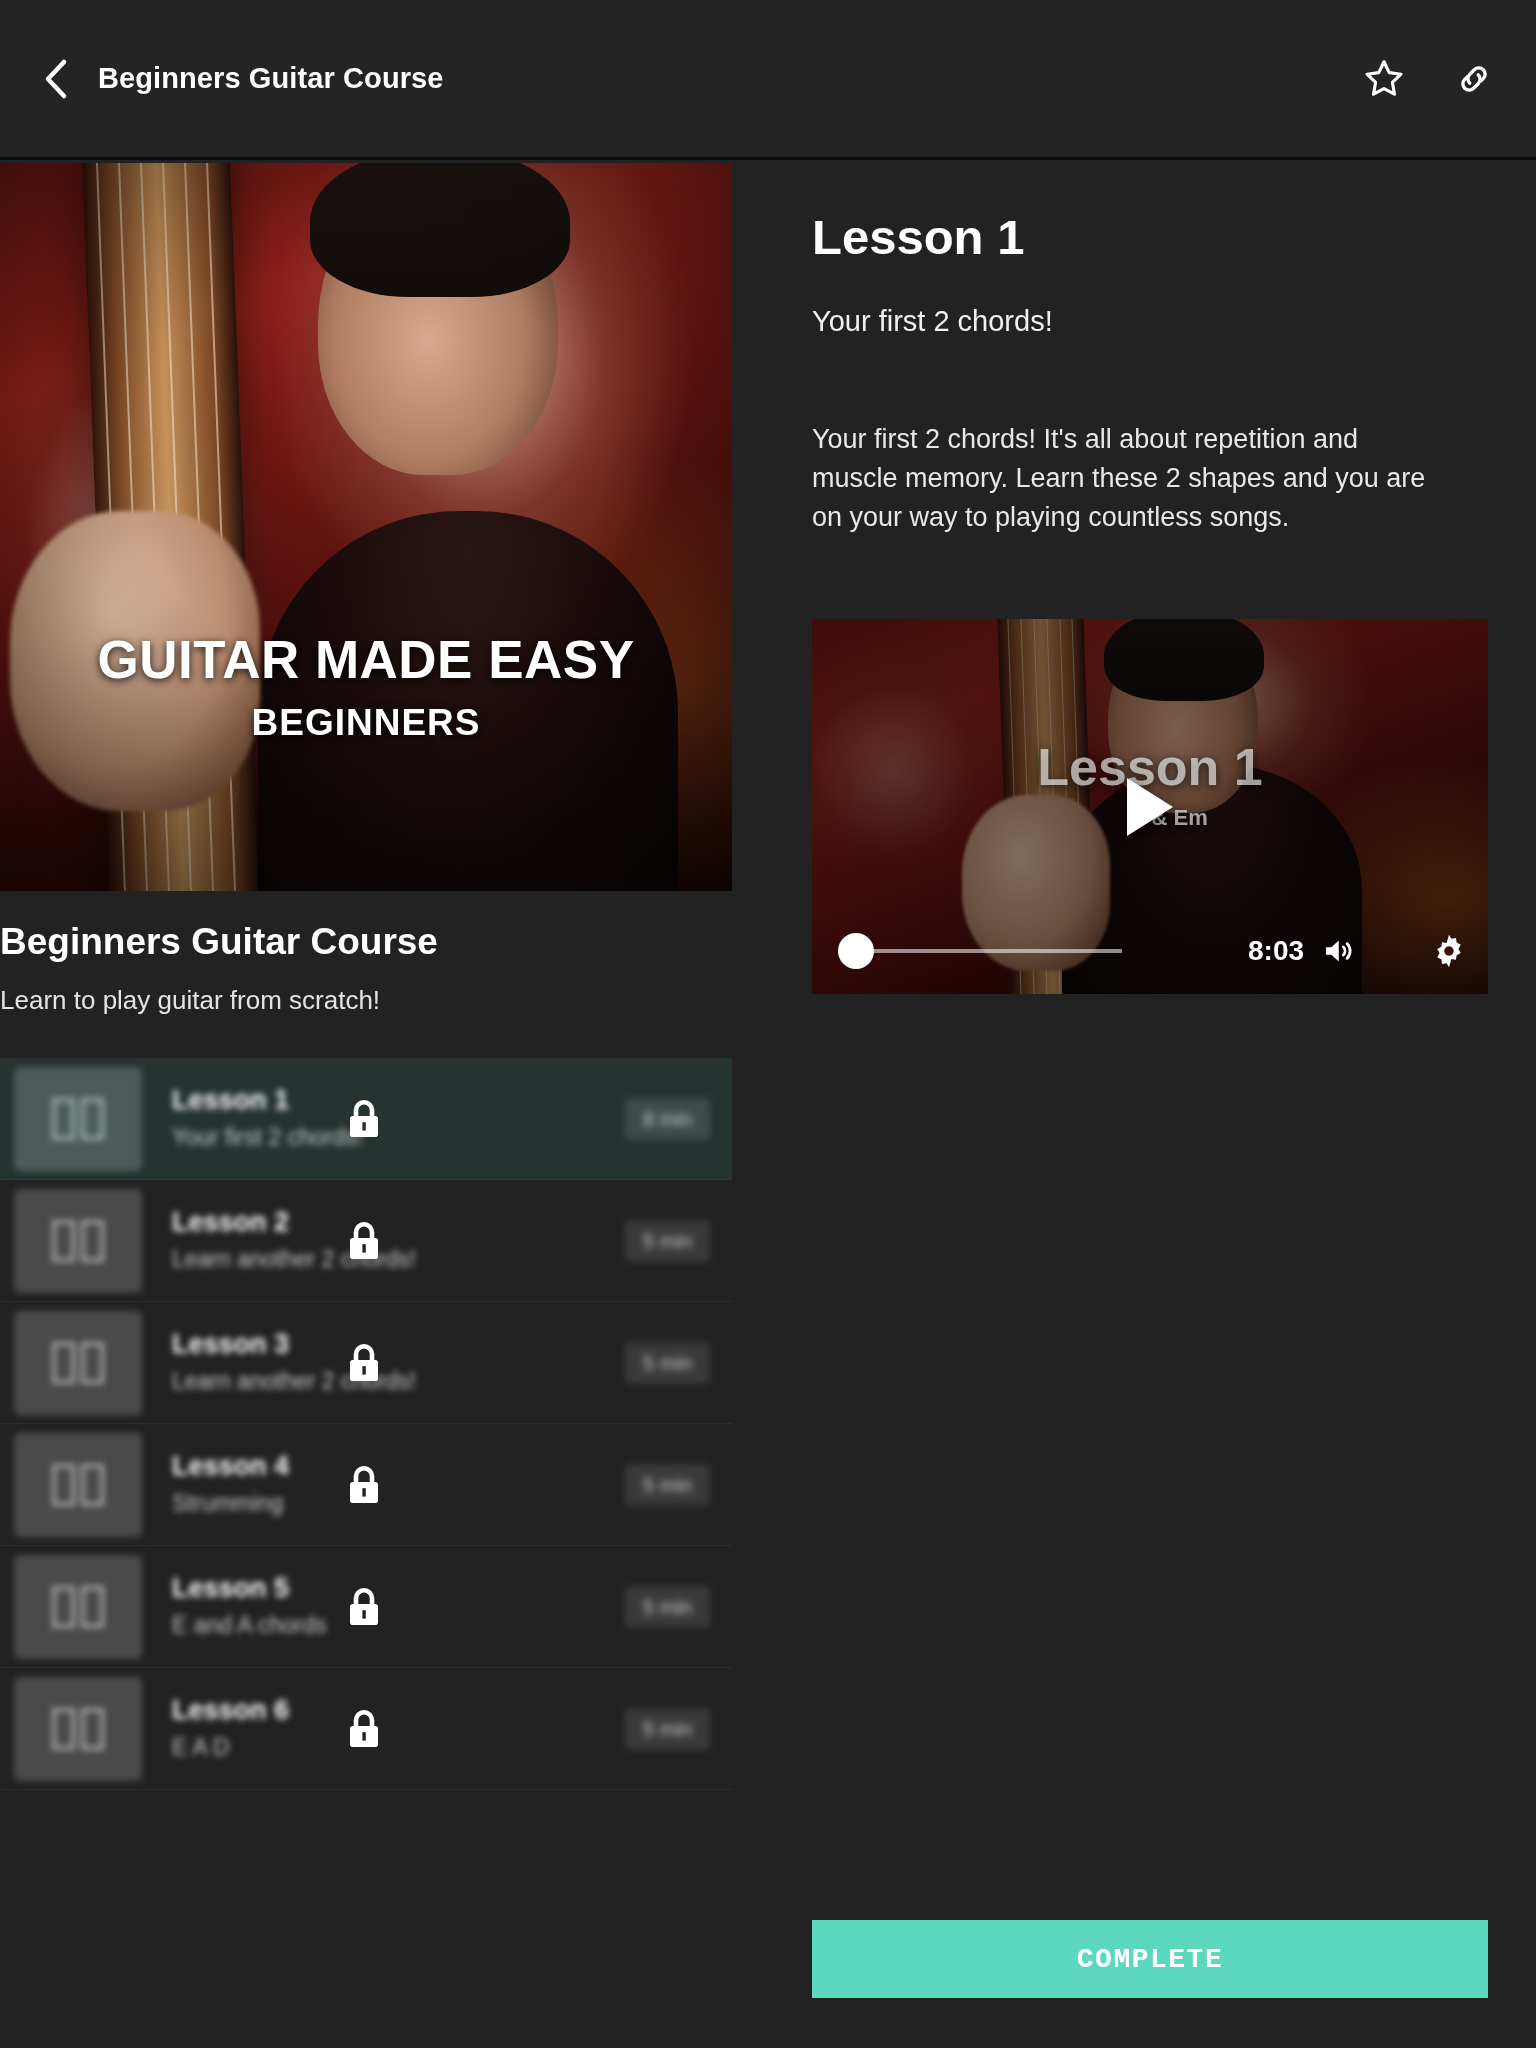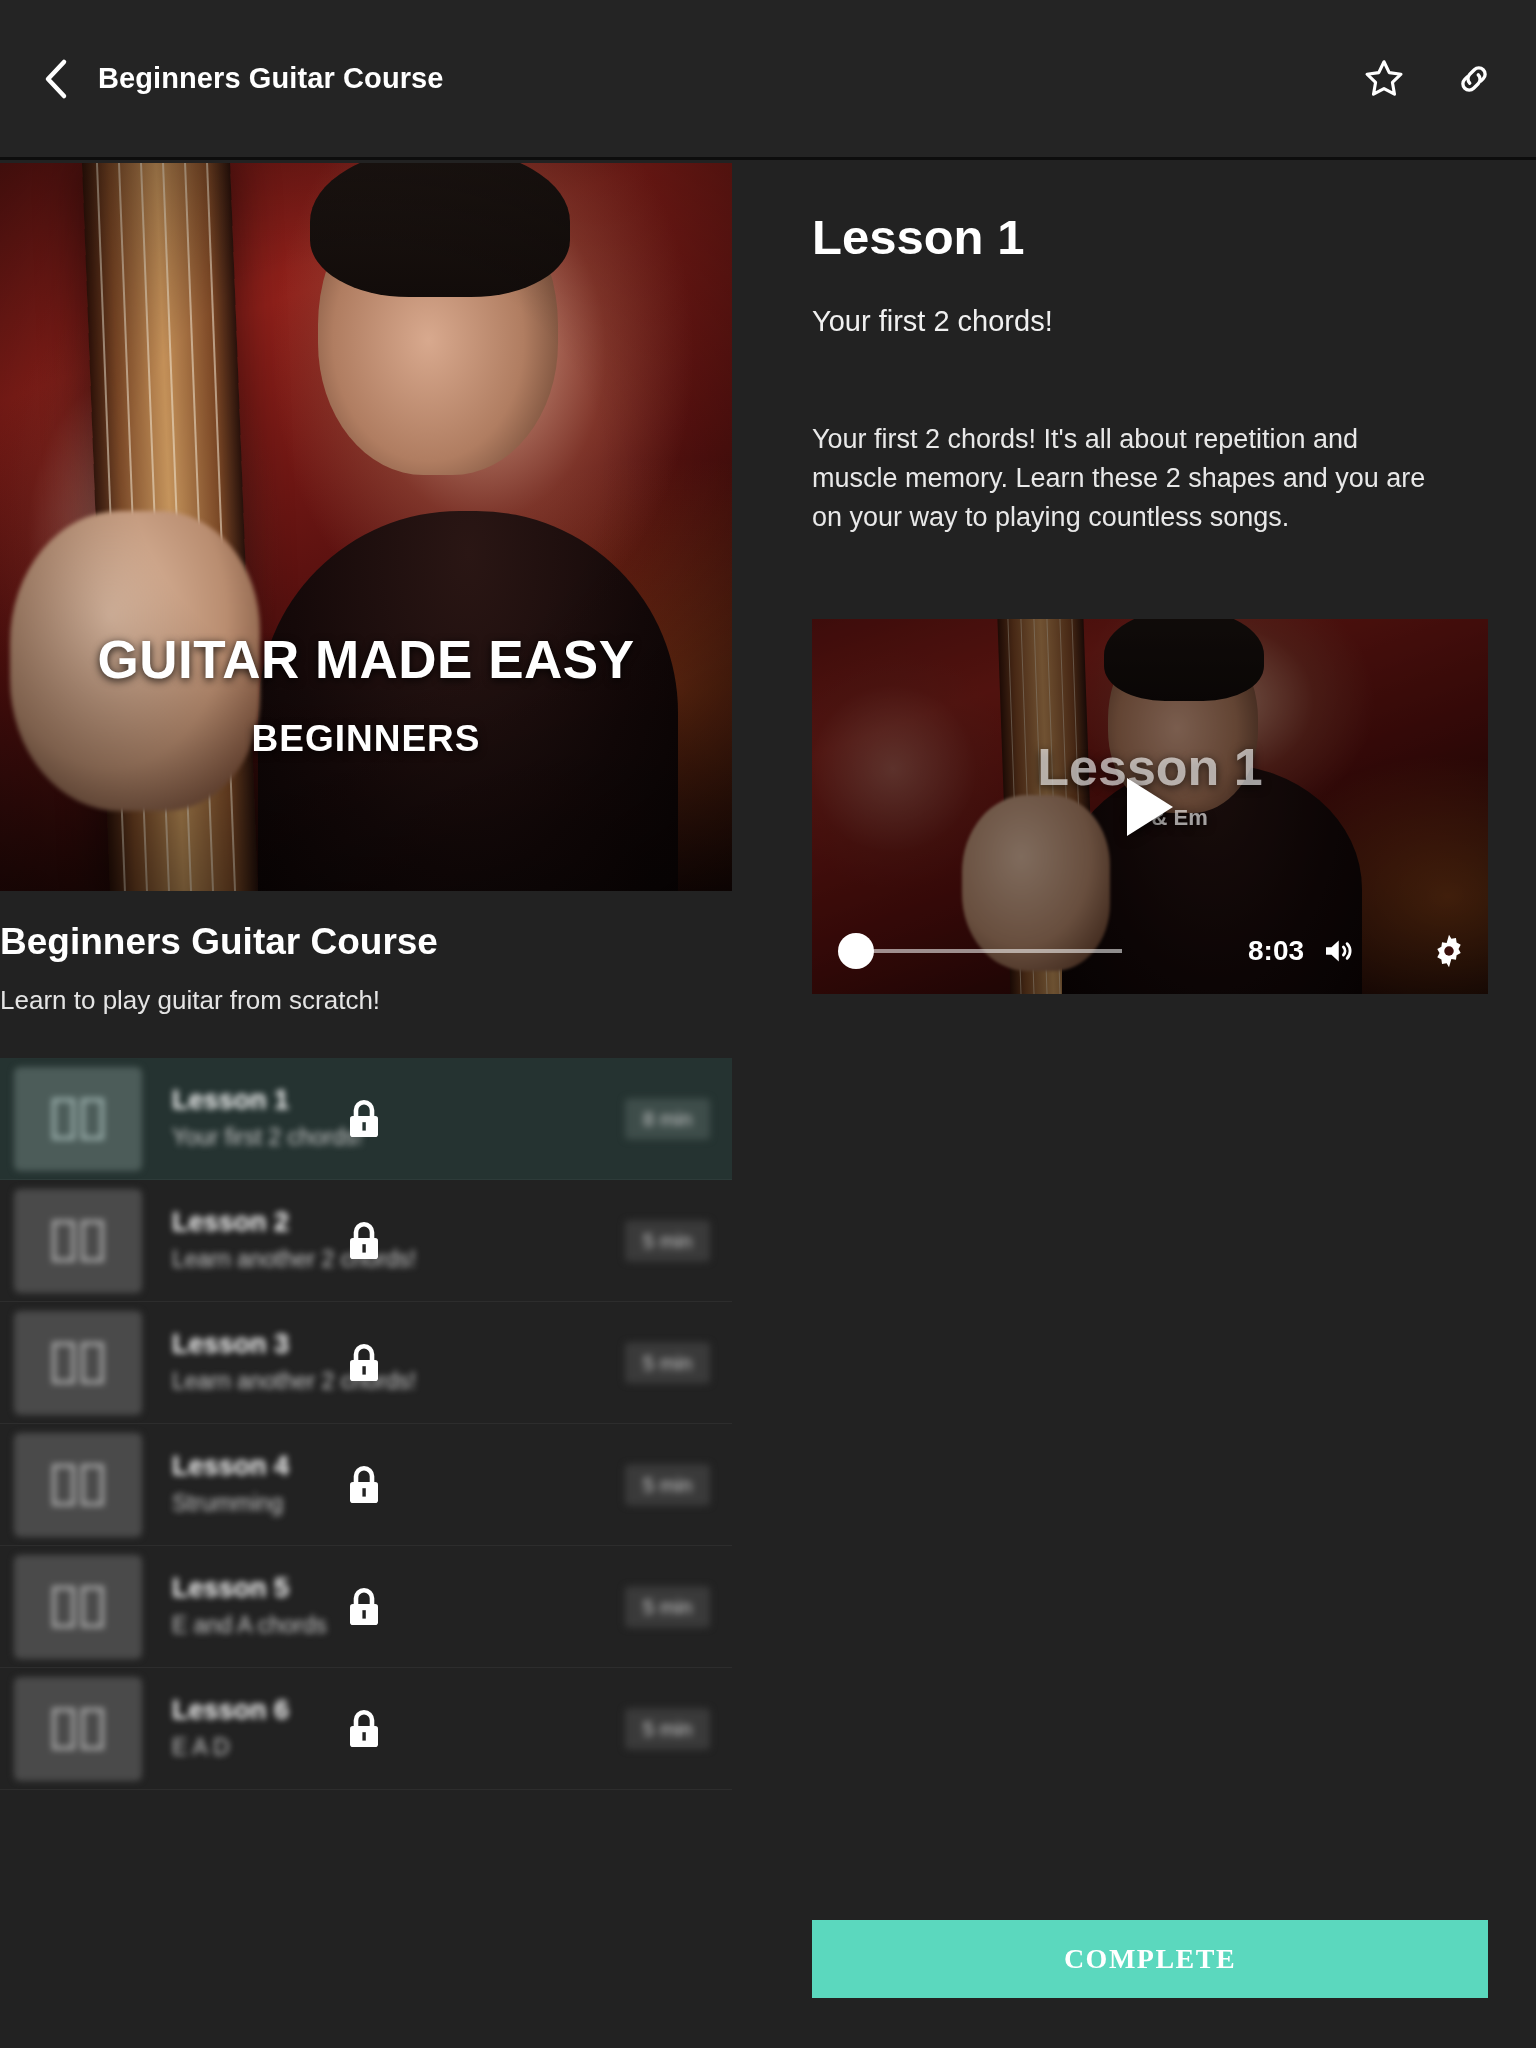--- a/index.html
+++ b/index.html
@@ -90,21 +90,21 @@
     position: absolute; inset: 0;
     background: radial-gradient(ellipse 80% 72% at 50% 42%, rgba(0,0,0,0) 40%, rgba(0,0,0,0.55) 100%);
   }
   .hero-text {
     position: absolute; left: 0; right: 0; top: 470px;
     text-align: center; color: #ffffff;
     font-family: "Liberation Sans", sans-serif;
     text-shadow: 0 2px 9px rgba(0,0,0,0.85);
   }
   .hero-l1 { font-size: 53px; font-weight: bold; letter-spacing: 0.5px; line-height: 1.0; }
-  .hero-l2 { font-size: 37px; font-weight: bold; margin-top: 32px; letter-spacing: 1px; }
+  .hero-l2 { font-size: 37px; font-weight: bold; margin-top: 16px; letter-spacing: 1px; }
   .hero-l3 { font-size: 37px; font-weight: bold; margin-top: 16px; letter-spacing: 1px; }
 
   .course-title {
     color: #ffffff; font-size: 37px; font-weight: bold;
     padding: 30px 0 0 0; margin-left: 0;
   }
   .course-sub {
     color: #e4e4e4; font-size: 26px; padding-top: 22px;
   }
 
@@ -249,21 +249,21 @@
   .v-vol { margin-left: 14px; cursor: pointer; display: flex; align-items: center; }
   .v-gear { margin-left: 72px; cursor: pointer; display: flex; align-items: center; }
 
   .complete-btn {
     position: absolute; left: 812px; top: 1920px;
     width: 676px; height: 78px;
     background: #5BD8BE; color: #ffffff;
     font-size: 28px; font-weight: bold; letter-spacing: 1.5px;
     display: flex; align-items: center; justify-content: center;
     border: none; cursor: pointer;
-    font-family: Liberation Serif, serif;
+    font-family: Liberation Mono, monospace;
   }
 </style>
 </head>
 <body>
 
 <div id="app">
 
   <div class="header">
     <div class="back-btn">
       <svg width="26" height="42" viewBox="0 0 26 42">

